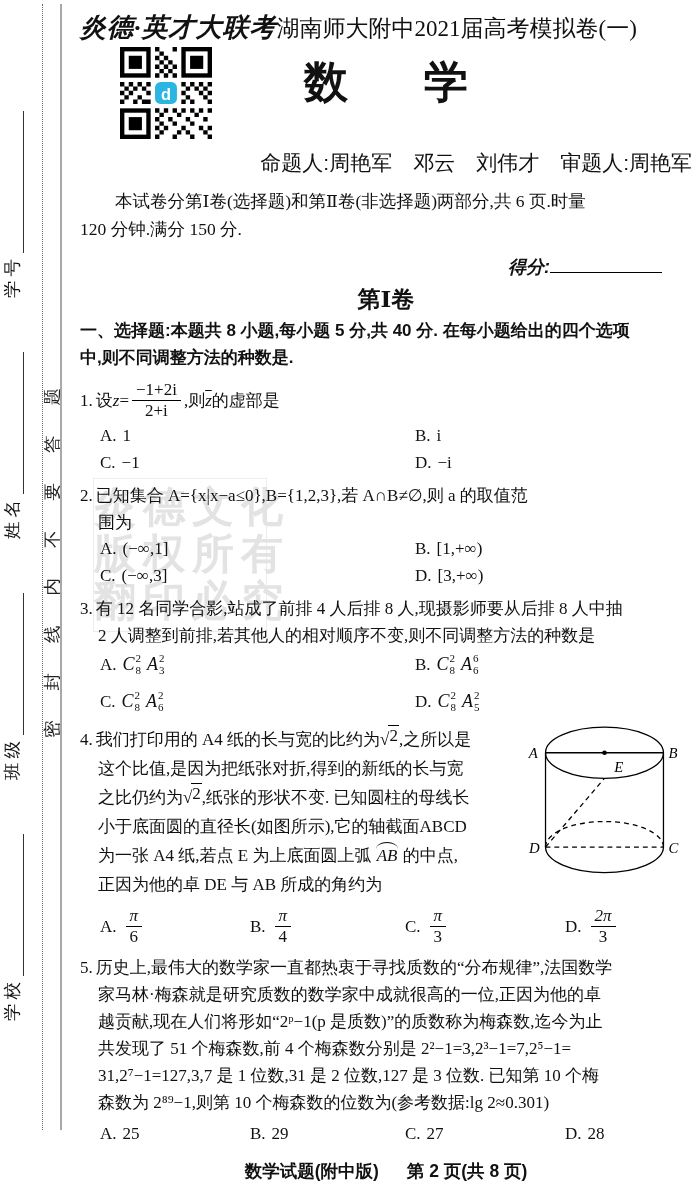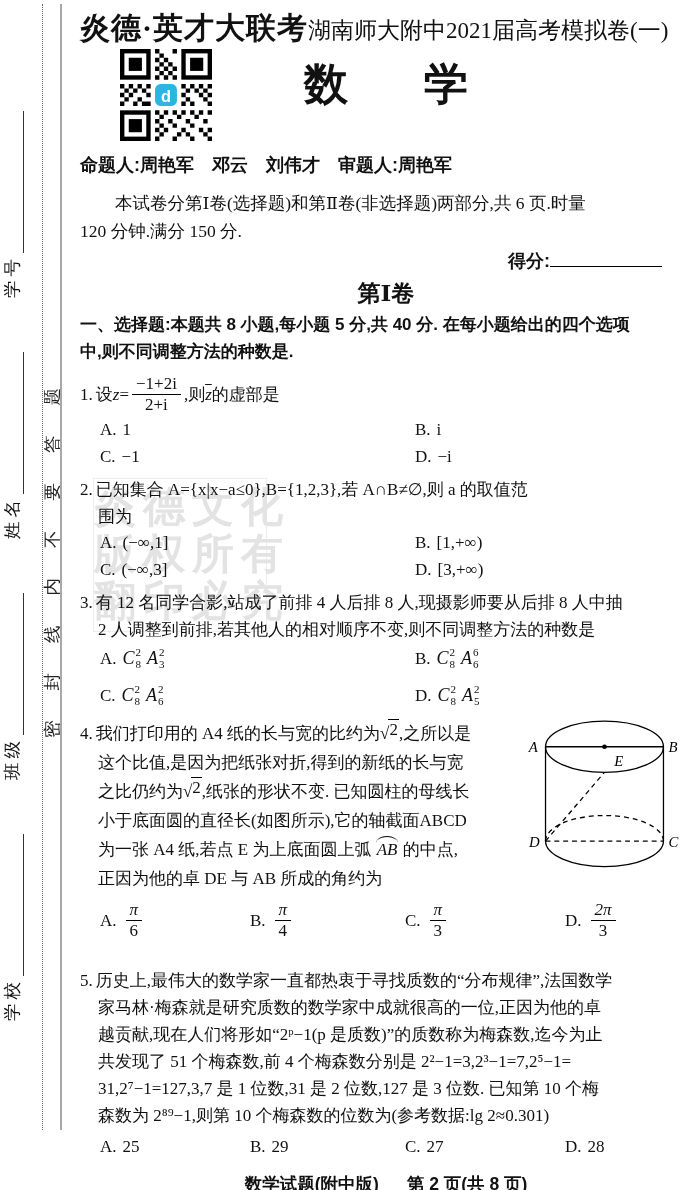--- a/index.html
+++ b/index.html
@@ -33,33 +33,33 @@
     border:1px solid #ededed;text-align:center;padding-top:4px;
     font-weight:700;font-size:42px;line-height:47px;letter-spacing:7px;
     color:#e3e3e3;z-index:0;
   }
   .watermark div{white-space:nowrap;}
 
   
   .content{position:absolute;left:80px;top:0;width:612px;padding-top:12px;z-index:1;}
 
   .h1line{font-size:23px;line-height:32px;white-space:nowrap;}
-  .h1line .series{font-weight:bold;font-size:30px;letter-spacing:1px;}
+  .h1line .series{font-weight:bold;font-style:italic;font-size:26px;letter-spacing:1px;}
 
   .subject-row{position:relative;height:100px;}
   .qr{position:absolute;left:40px;top:2px;width:92px;height:92px;}
   .subject{display:flex;justify-content:center;gap:76px;padding-top:16px;
     font-size:44px;font-weight:bold;line-height:1;}
 
-  .staff{margin-top:4px;text-align:left;font-weight:bold;font-size:18px;line-height:28px;}
+  .staff{margin-top:4px;text-align:right;font-weight:normal;font-size:21px;line-height:28px;}
 
   .intro{margin-top:10px;font-size:17.5px;line-height:28px;}
   .intro .ind{text-indent:2em;}
 
-  .score-row{margin-top:4px;height:24px;padding-left:428px;font-weight:bold;font-size:18px;}
+  .score-row{margin-top:12px;height:24px;padding-left:428px;font-weight:bold;font-size:18px;font-style:italic;}
   .score-blank{display:inline-block;width:112px;height:16px;border-bottom:1.5px solid #000;}
 
   .part-title{margin-top:6px;text-align:center;font-size:23px;font-weight:bold;line-height:30px;}
 
   .section-intro{margin-top:2px;font-weight:bold;font-size:17px;line-height:27px;}
 
   .q{margin-top:6px;line-height:27px;}
   .qnum{margin-right:3px;}
   .q .cont{padding-left:18px;}
 
@@ -90,21 +90,21 @@
   .cyl{position:absolute;right:2px;top:-14px;}
   .sqrt{display:inline-flex;align-items:flex-start;}
   .radicand{border-top:1.3px solid #000;line-height:1.2;padding:0 1px;margin-left:-1px;}
   .arcover{position:relative;font-style:italic;padding:0 1px;}
   .arcover::before{content:"";position:absolute;left:0;right:0;top:-4px;height:6px;
     border-top:1.3px solid #000;border-radius:50% 50% 0 0 / 100% 100% 0 0;}
   .q4opts{margin-top:4px;height:46px;}
   .q4opts .opt{display:inline-flex;align-items:center;}
   .q4opts .num{font-style:italic;}
 
-  .q5{margin-top:24px;line-height:27px;}
+  .q5{margin-top:5px;line-height:27px;}
   .q5opts{margin-top:5px;line-height:26px;}
 
   .footer{margin-top:12px;display:flex;justify-content:center;gap:28px;
     font-weight:bold;font-size:17.5px;}
 </style>
 </head>
 <body>
 
 <div class="watermark sans">
   <div>炎德文化</div>

